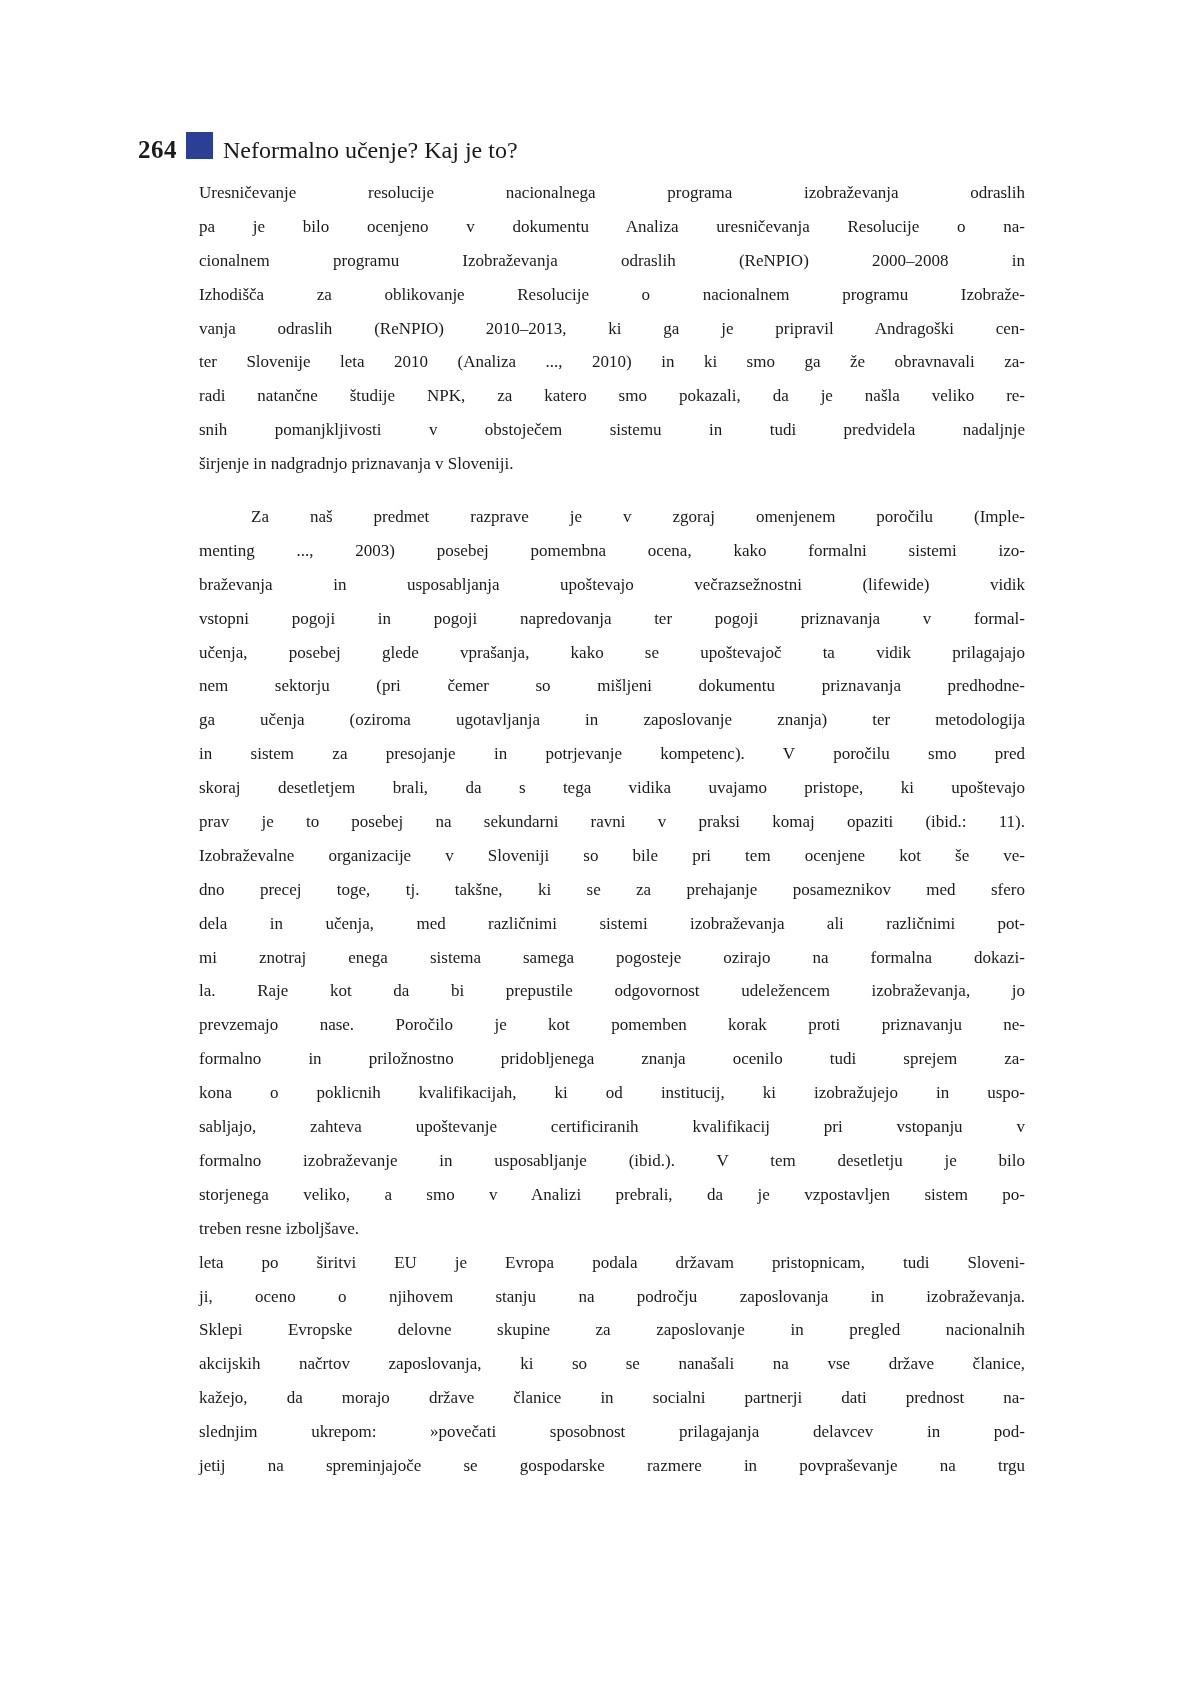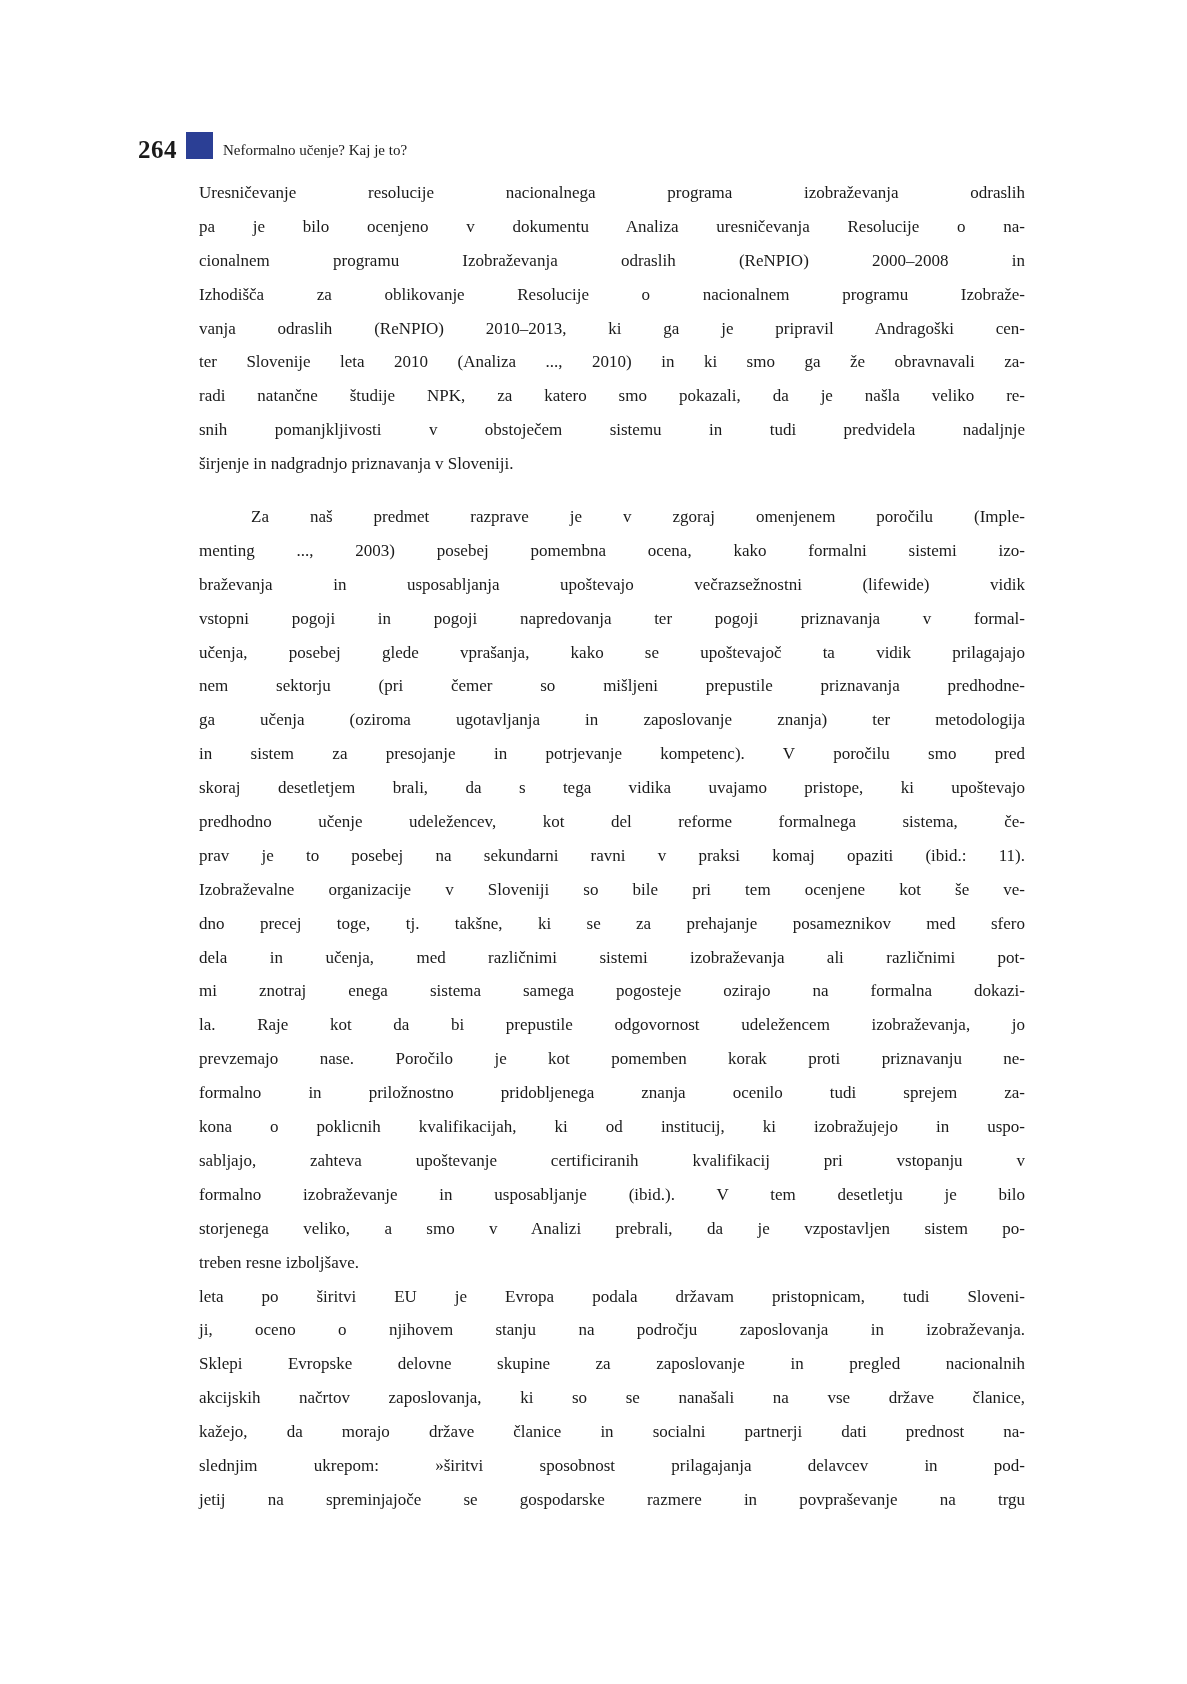--- a/index.html
+++ b/index.html
@@ -42,21 +42,21 @@
     }
     .head-square {
       display: inline-block;
       width: 27px;
       height: 27px;
       margin-left: 9px;
       margin-right: 10px;
       margin-bottom: 5px;
     }
     .head-title {
-      font-size: 15px;
+      font-size: 24px;
       line-height: 28px;
       color: #1a1a1a;
     }
     .body-text {
       position: absolute;
       left: 199px;
       top: 168px;
       width: 826px;
     }
     .line {
@@ -103,25 +103,24 @@
       <span class="line">snih pomanjkljivosti v obstoječem sistemu in tudi predvidela nadaljnje</span>
       <span class="line last">širjenje in nadgradnjo priznavanja v Sloveniji.</span>
     </div>
 
     <div class="para">
       <span class="line indent">Za naš predmet razprave je v zgoraj omenjenem poročilu (Imple-</span>
       <span class="line">menting ..., 2003) posebej pomembna ocena, kako formalni sistemi izo-</span>
       <span class="line">braževanja in usposabljanja upoštevajo večrazsežnostni (lifewide) vidik</span>
       <span class="line">vstopni pogoji in pogoji napredovanja ter pogoji priznavanja v formal-</span>
       <span class="line">učenja, posebej glede vprašanja, kako se upoštevajoč ta vidik prilagajajo</span>
-      <span class="line">nem sektorju (pri čemer so mišljeni prepustile priznavanja predhodne-</span>
+      <span class="line">nem sektorju (pri čemer so mišljeni dokumentu priznavanja predhodne-</span>
       <span class="line">ga učenja (oziroma ugotavljanja in zaposlovanje znanja) ter metodologija</span>
       <span class="line">in sistem za presojanje in potrjevanje kompetenc). V poročilu smo pred</span>
       <span class="line">skoraj desetletjem brali, da s tega vidika uvajamo pristope, ki upoštevajo</span>
-      <span class="line">predhodno učenje udeležencev, kot del reforme formalnega sistema, če-</span>
       <span class="line">prav je to posebej na sekundarni ravni v praksi komaj opaziti (ibid.: 11).</span>
       <span class="line">Izobraževalne organizacije v Sloveniji so bile pri tem ocenjene kot še ve-</span>
       <span class="line">dno precej toge, tj. takšne, ki se za prehajanje posameznikov med sfero</span>
       <span class="line">dela in učenja, med različnimi sistemi izobraževanja ali različnimi pot-</span>
       <span class="line">mi znotraj enega sistema samega pogosteje ozirajo na formalna dokazi-</span>
       <span class="line">la. Raje kot da bi prepustile odgovornost udeležencem izobraževanja, jo</span>
       <span class="line">prevzemajo nase. Poročilo je kot pomemben korak proti priznavanju ne-</span>
       <span class="line">formalno in priložnostno pridobljenega znanja ocenilo tudi sprejem za-</span>
       <span class="line">kona o poklicnih kvalifikacijah, ki od institucij, ki izobražujejo in uspo-</span>
       <span class="line">sabljajo, zahteva upoštevanje certificiranih kvalifikacij pri vstopanju v</span>
@@ -129,18 +128,18 @@
       <span class="line">storjenega veliko, a smo v Analizi prebrali, da je vzpostavljen sistem po-</span>
       <span class="line last">treben resne izboljšave.</span>
     </div>
 
     <div class="para">
       <span class="line">leta po širitvi EU je Evropa podala državam pristopnicam, tudi Sloveni-</span>
       <span class="line">ji, oceno o njihovem stanju na področju zaposlovanja in izobraževanja.</span>
       <span class="line">Sklepi Evropske delovne skupine za zaposlovanje in pregled nacionalnih</span>
       <span class="line">akcijskih načrtov zaposlovanja, ki so se nanašali na vse države članice,</span>
       <span class="line">kažejo, da morajo države članice in socialni partnerji dati prednost na-</span>
-      <span class="line">slednjim ukrepom: »širitvi sposobnost prilagajanja delavcev in pod-</span>
+      <span class="line">slednjim ukrepom: »povečati sposobnost prilagajanja delavcev in pod-</span>
       <span class="line">jetij na spreminjajoče se gospodarske razmere in povpraševanje na trgu</span>
     </div>
 
   </div>
 </div>
 
 </body></html>

